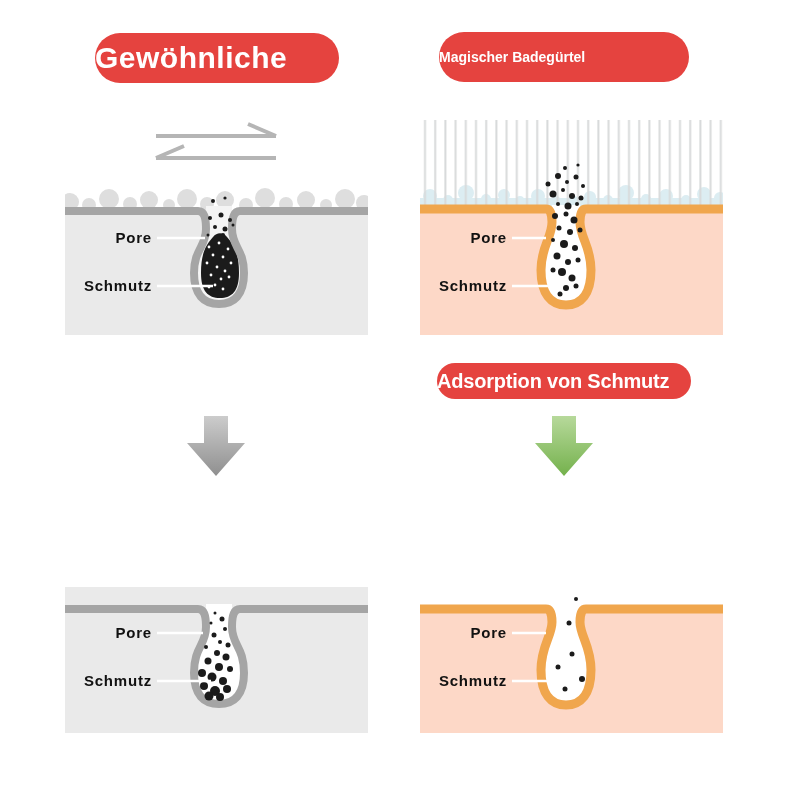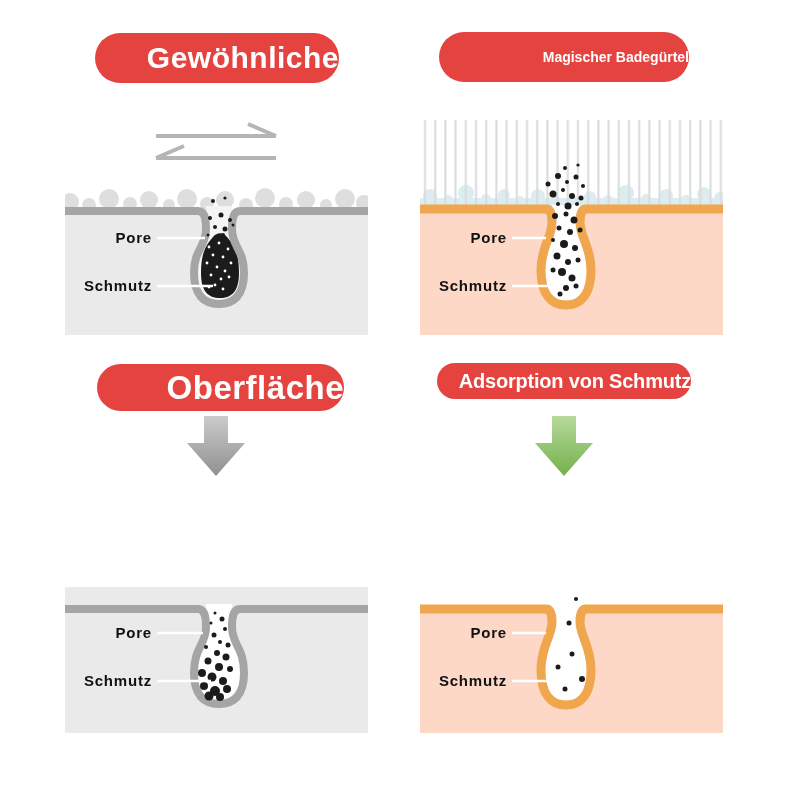--- a/index.html
+++ b/index.html
@@ -3,21 +3,21 @@
 <meta charset="utf-8">
 <style>
   :root{
     --badge-red:#e5433f; --skin-gray:#a5a5a5; --tissue-gray:#eaeaea; --bump-gray:#dedede;
     --skin-orange:#f0a64d; --tissue-peach:#fdd8c7; --foam-blue:#dcedf2; --bristle-gray:#d8dadb;
     --dirt-black:#1b1b1b; --eq-arrow-gray:#b5b5b5;
   }
   html,body{margin:0;padding:0;background:#fff;}
   .canvas{position:relative;width:800px;height:800px;background:#fff;overflow:hidden;
           font-family:"Liberation Sans",sans-serif;}
-  .badge{position:absolute;display:flex;align-items:center;justify-content:flex-end;
+  .badge{position:absolute;display:flex;align-items:center;justify-content:flex-start;
          background:var(--badge-red);color:#fff;font-weight:bold;border-radius:999px;
          white-space:nowrap;}
   .badge-tl{left:95px;top:33px;width:244px;height:50px;font-size:30px;letter-spacing:.5px;}
   .badge-tr{left:439px;top:32px;width:250px;height:50px;font-size:14px;}
   .badge-bl{left:97px;top:364px;width:247px;height:47px;font-size:33px;letter-spacing:.5px;}
   .badge-br{left:437px;top:363px;width:254px;height:36px;font-size:20px;letter-spacing:-.2px;}
   .abs{position:absolute;}
   .dlabel{font-family:"Liberation Sans",sans-serif;font-weight:bold;font-size:15px;
           letter-spacing:.8px;fill:#111;}
   .pointer{stroke:#fff;stroke-width:2.5;}
@@ -174,23 +174,20 @@
         <circle class="dirt" cx="146" cy="168" r="3"></circle>
       <circle class="dirt" cx="156" cy="166" r="2.5"></circle>
         <circle class="dirt" cx="140" cy="174" r="2.5"></circle>
     </g>
     <line class="pointer" x1="92" y1="118" x2="126" y2="118"></line>
     <line class="pointer" x1="92" y1="166" x2="132" y2="166"></line>
     <text class="dlabel" text-anchor="end" x="87" y="123">Pore</text>
     <text class="dlabel" text-anchor="end" x="87" y="171">Schmutz</text>
   </svg>
 
-  <div class="badge badge-bl">
-    <span>Oberfläche</span>
-  </div>
   <div class="badge badge-br">
     <span>Adsorption von Schmutz</span>
   </div>
 
   <svg class="abs" style="left:185px;top:416px;" width="62" height="62" viewBox="0 0 62 62">
     <defs>
       <linearGradient id="grayGrad" x1="0" y1="0" x2="0" y2="1">
         <stop offset="0" stop-color="#cccccc"></stop>
           <stop offset="1" stop-color="#8f8f8f"></stop>
       </linearGradient>

